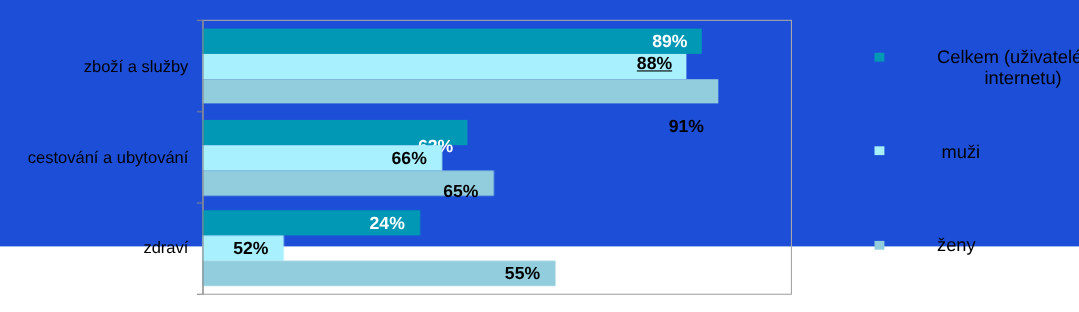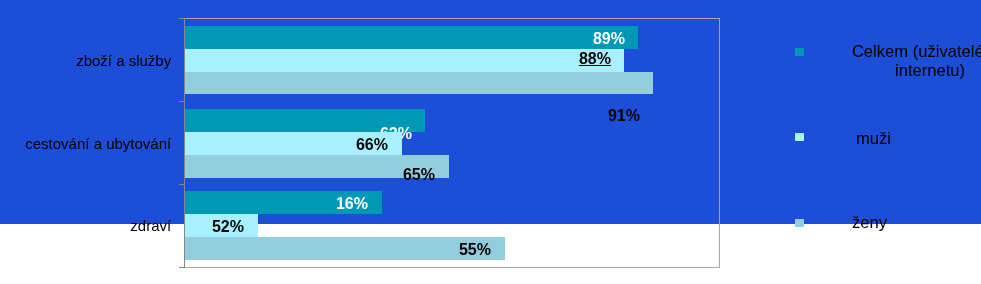--- a/index.html
+++ b/index.html
@@ -45,21 +45,21 @@
     <div class="bar" style="left: 184.3px; top: 109.033px; width: 241.065px; height: 22.87px; background: rgb(0, 152, 180);"></div>
     <div class="bar-label" style="width: 412px; top: 113px; color: rgb(255, 255, 255); margin-top: 12px;">62%</div>
 
     <div class="bar" style="left: 184.3px; top: 131.903px; width: 217.341px; height: 22.87px; background: rgb(168, 240, 254);"></div>
     <div class="bar-label" style="width: 388px; top: 136px; color: rgb(0, 0, 0);">66%</div>
 
     <div class="bar" style="left: 184.3px; top: 154.773px; width: 264.789px; height: 22.87px; background: rgb(146, 205, 222);"></div>
     <div class="bar-label" style="width: 435px; top: 146px; color: rgb(0, 0, 0); margin-top: 20px;">65%</div>
 
     <div class="bar" style="left: 184.3px; top: 191.167px; width: 197.444px; height: 22.87px; background: rgb(0, 152, 180);"></div>
-    <div class="bar-label" style="width: 368px; top: 195px; color: rgb(255, 255, 255);">16%</div>
+    <div class="bar-label" style="width: 368px; top: 195px; color: rgb(255, 255, 255);">24%</div>
 
     <div class="bar" style="left: 184.3px; top: 214.037px; width: 73.4674px; height: 22.87px; background: rgb(168, 240, 254);"></div>
     <div class="bar-label" style="width: 244px; top: 218px; color: rgb(0, 0, 0);">52%</div>
 
     <div class="bar" style="left: 184.3px; top: 236.907px; width: 320.655px; height: 22.87px; background: rgb(146, 205, 222);"></div>
     <div class="bar-label" style="width: 491px; top: 241px; color: rgb(0, 0, 0);">55%</div>
   </div>
 
   <div id="axis-line" class="axis-line" style="left: 183.6px; top: 18.4px; width: 1.4px; height: 249.4px; background: rgb(134, 134, 134);"></div>
 

